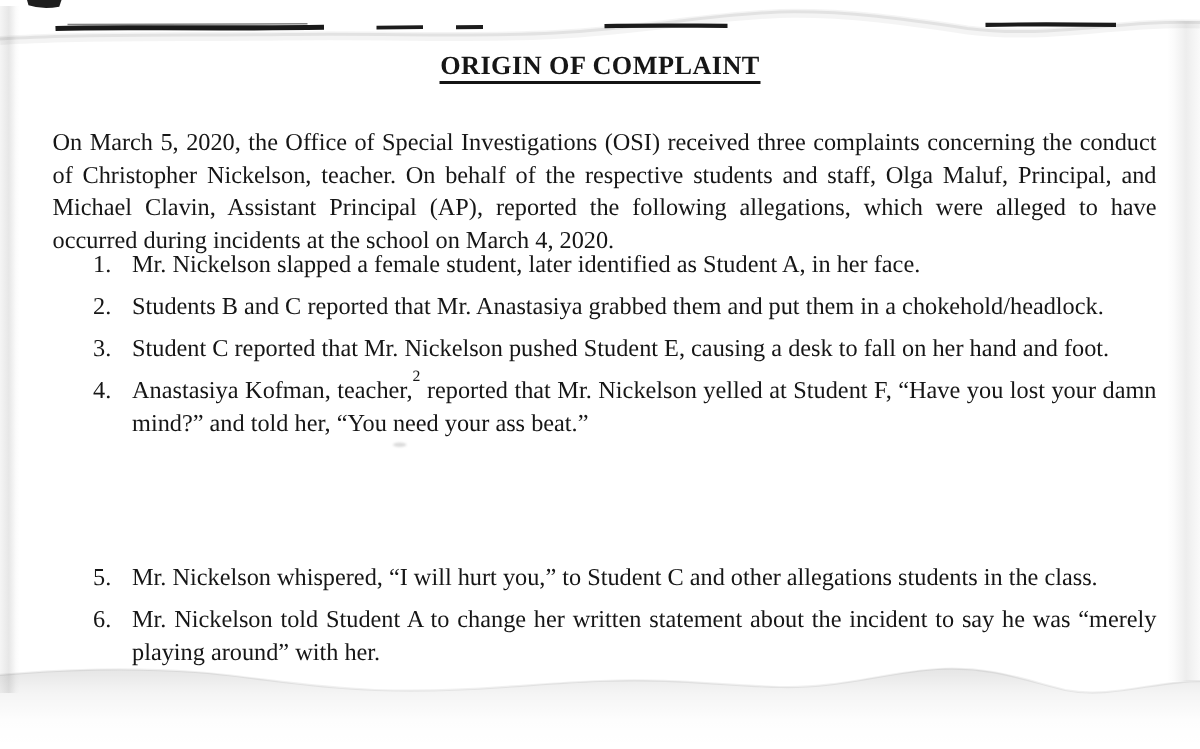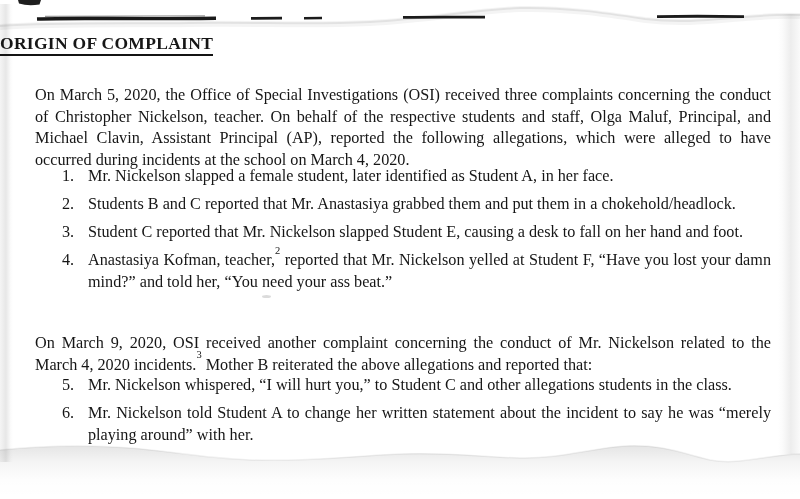--- a/index.html
+++ b/index.html
@@ -34,20 +34,21 @@
     position: absolute; left: 0; top: 0;
     width: 800px; height: 30px; z-index: 2;
   }
   .torn-bottom {
     position: absolute; left: 0; top: 441px;
     width: 800px; height: 58px; z-index: 2;
   }
   .title {
     position: absolute;
     left: 0; top: 33px; width: 800px;
+    text-align: center;
     z-index: 3;
   }
   .title span {
     font-size: 17.5px;
     font-weight: bold;
     letter-spacing: 0.3px;
     border-bottom: 2px solid #141414;
     padding-bottom: 1px;
   }
   .para {
@@ -133,31 +134,30 @@
     <div class="row">
       <span class="num">1.</span>
       <span class="txt"><span>Mr. Nickelson slapped a female student, later identified as Student A, in her face.</span><sup class="fn"></sup><span></span></span>
     </div>
     <div class="row">
       <span class="num">2.</span>
       <span class="txt"><span>Students B and C reported that Mr. Anastasiya grabbed them and put them in a chokehold/headlock.</span><sup class="fn"></sup><span></span></span>
     </div>
     <div class="row">
       <span class="num">3.</span>
-      <span class="txt"><span>Student C reported that Mr. Nickelson slapped Student E, causing a desk to fall on her hand and foot.</span><sup class="fn"></sup><span></span></span>
+      <span class="txt"><span>Student C reported that Mr. Nickelson pushed Student E, causing a desk to fall on her hand and foot.</span><sup class="fn"></sup><span></span></span>
     </div>
     <div class="row">
       <span class="num">4.</span>
       <span class="txt"><span>Anastasiya Kofman, teacher,</span><sup class="fn">2</sup><span> reported that Mr. Nickelson yelled at Student F, “Have you lost your damn mind?” and told her, “You need your ass beat.”</span></span>
     </div>
   </div>
 
   <div class="smudge"></div>
 
-  <p class="para para-followup"><span>On March 9, 2020, OSI received another complaint concerning the conduct of Mr. Nickelson related to the March 4, 2020 incidents.</span><sup class="fn">3</sup><span> Mother B reiterated the above allegations and reported that:</span></p>
 
   <div class="alist alist-second">
     <div class="row">
       <span class="num">5.</span>
       <span class="txt"><span>Mr. Nickelson whispered, “I will hurt you,” to Student C and other allegations students in the class.</span><sup class="fn"></sup><span></span></span>
     </div>
     <div class="row">
       <span class="num">6.</span>
       <span class="txt"><span>Mr. Nickelson told Student A to change her written statement about the incident to say he was “merely playing around” with her.</span><sup class="fn"></sup><span></span></span>
     </div>

